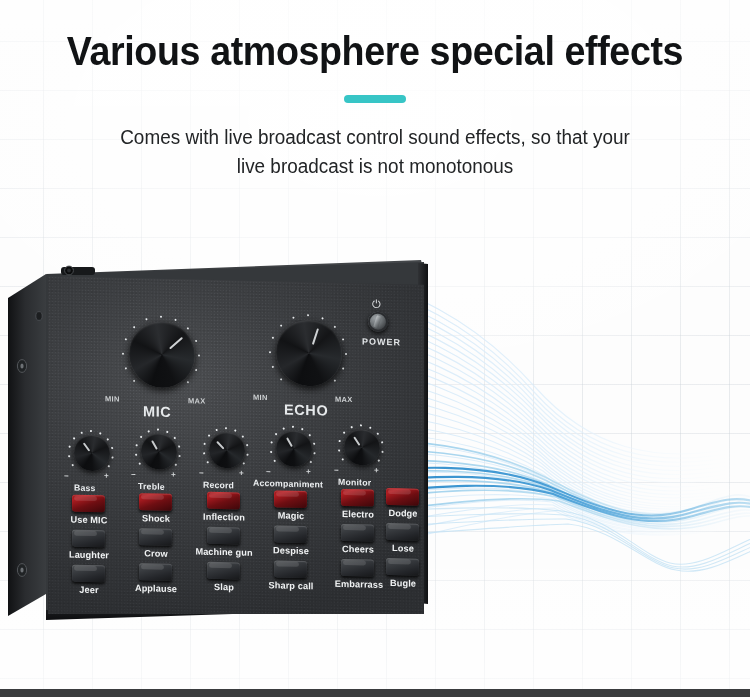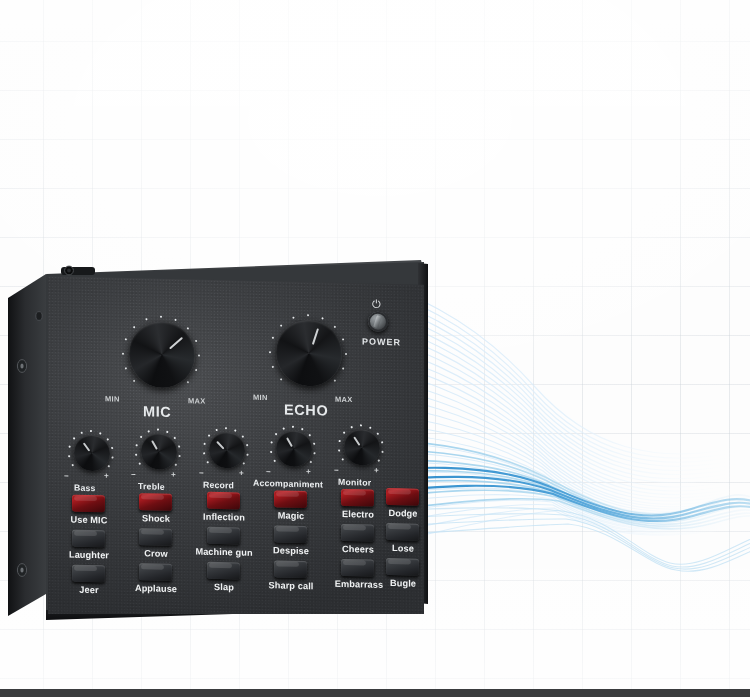--- a/index.html
+++ b/index.html
@@ -147,20 +147,28 @@
   .bottom-strip{position:absolute;left:0;bottom:0;width:750px;height:8px;background:#3a3c3e;z-index:9;}
 </style>
 </head>
 <body>
 
 <div id="stage">
 
   <div class="grid"></div>
   <div class="grid-fade"></div>
 
+  <div class="header">
+    <h1 class="title">Various atmosphere special effects</h1>
+    <div class="divider" style="background: rgb(55, 197, 198);"></div>
+    <div class="subtitle">
+      <span class="ln">Comes with live broadcast control sound effects, so that your</span>
+      <span class="ln">live broadcast is not monotonous</span>
+    </div>
+  </div>
 
   <div class="wave-wrap">
     <svg width="430" height="330" viewBox="0 0 430 330" xmlns="http://www.w3.org/2000/svg">
       <defs>
         <linearGradient id="gPale" x1="0" y1="0" x2="1" y2="0">
           <stop offset="0%" stop-color="#cfe6f7" stop-opacity="0.95"></stop>
           <stop offset="55%" stop-color="#dfeffb" stop-opacity="0.8"></stop>
           <stop offset="100%" stop-color="#ffffff" stop-opacity="0"></stop>
         </linearGradient>
         <linearGradient id="gMid" x1="0" y1="0" x2="1" y2="0">

